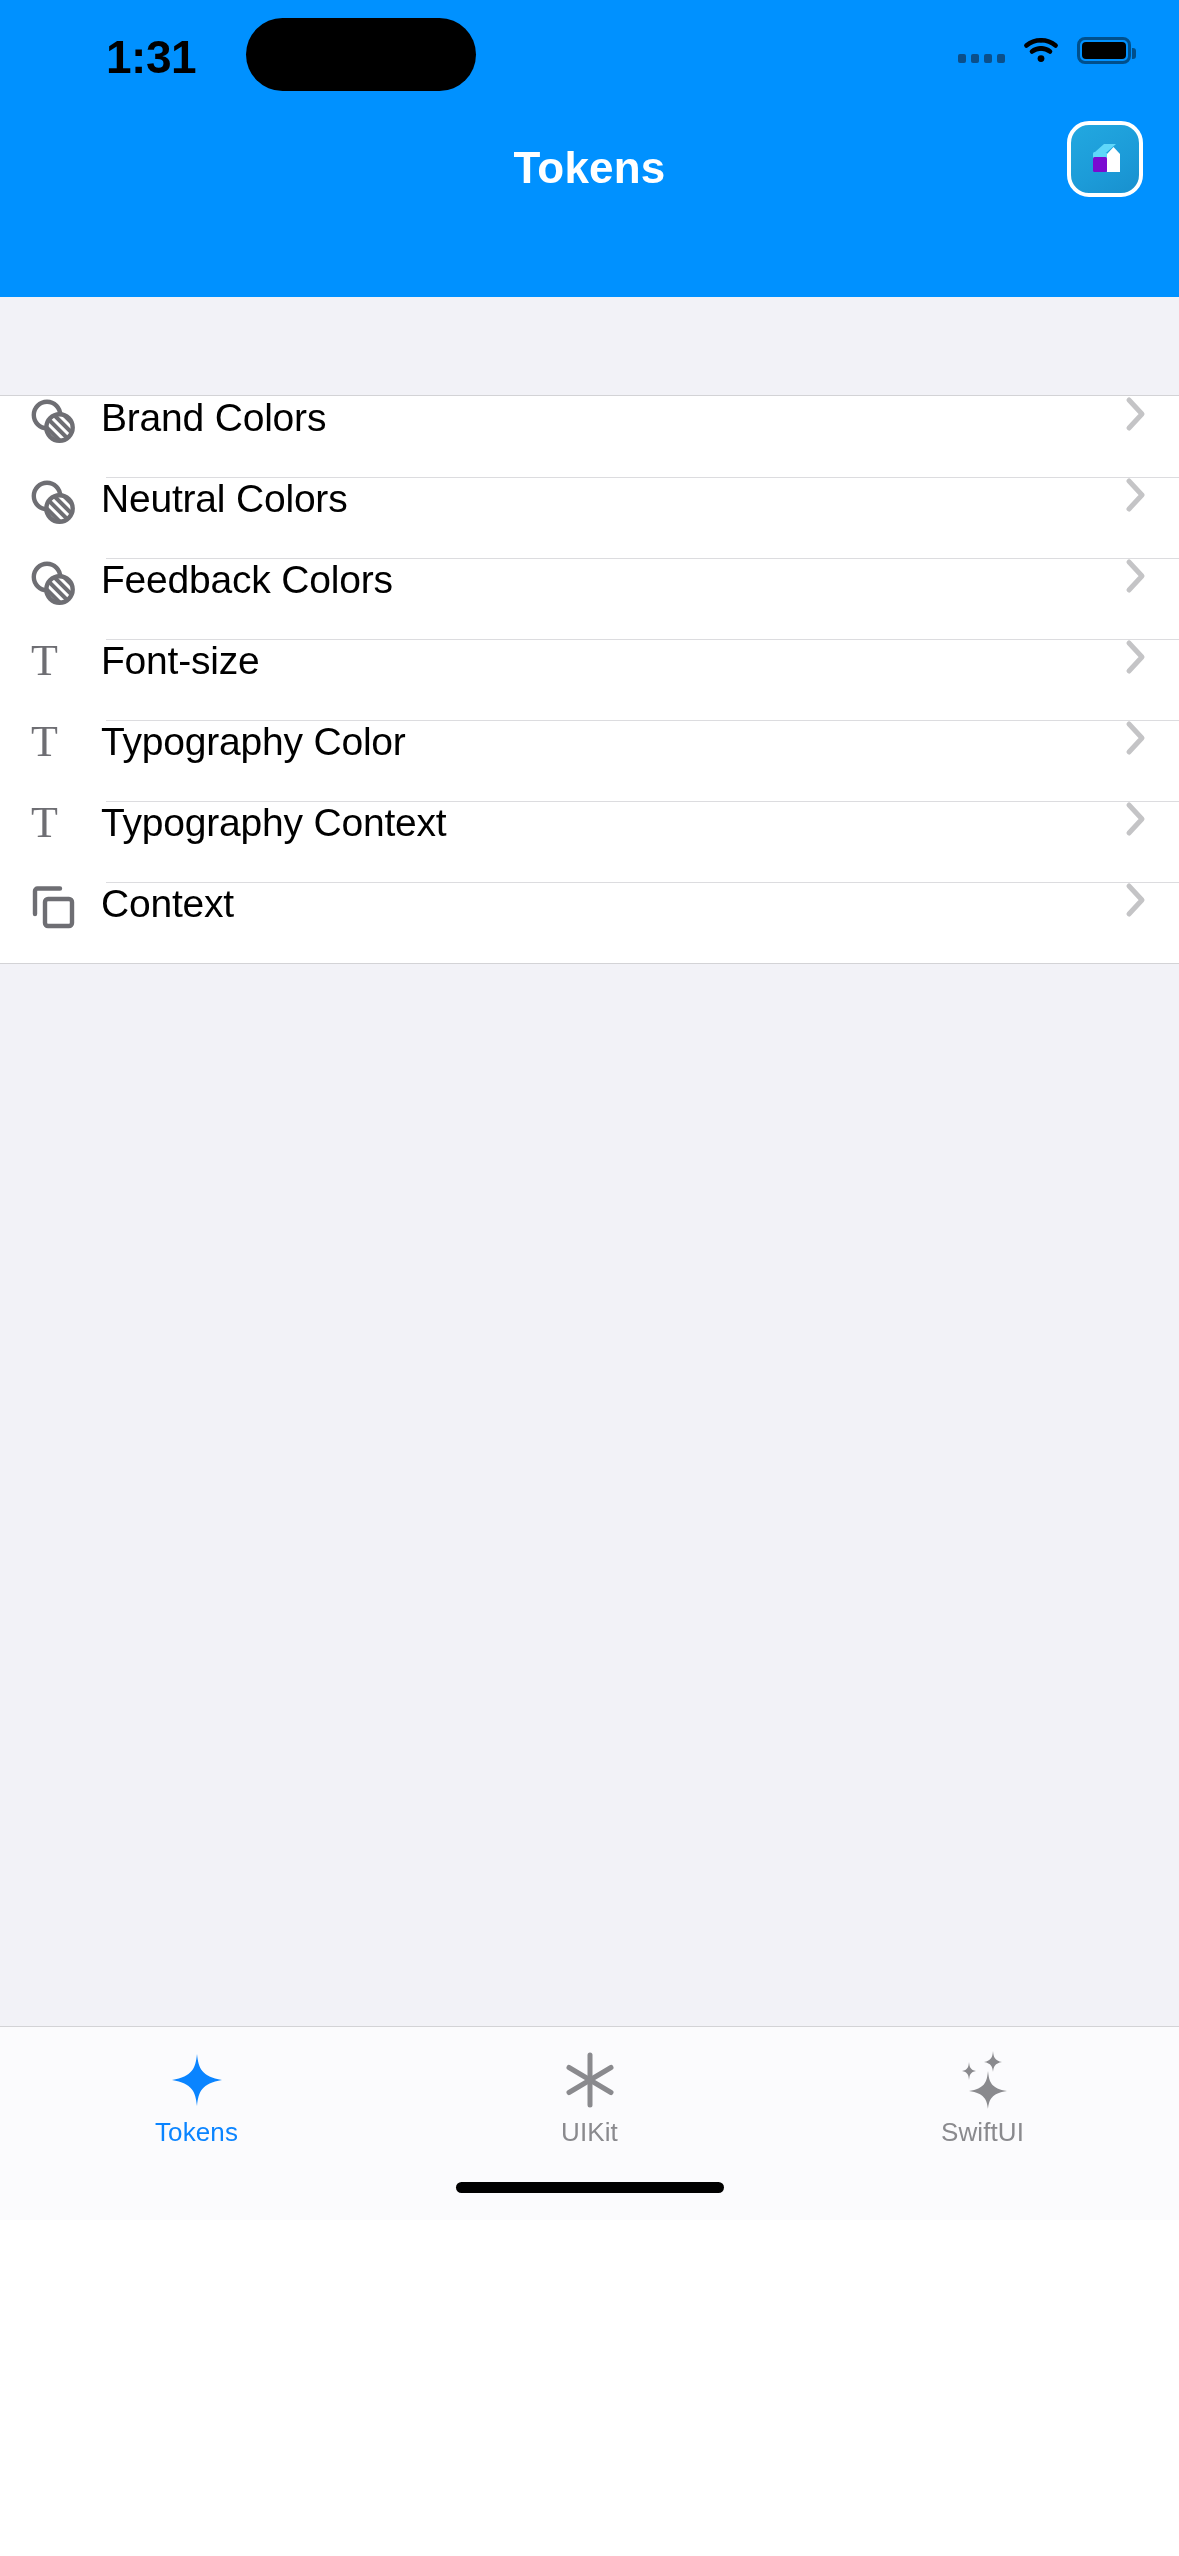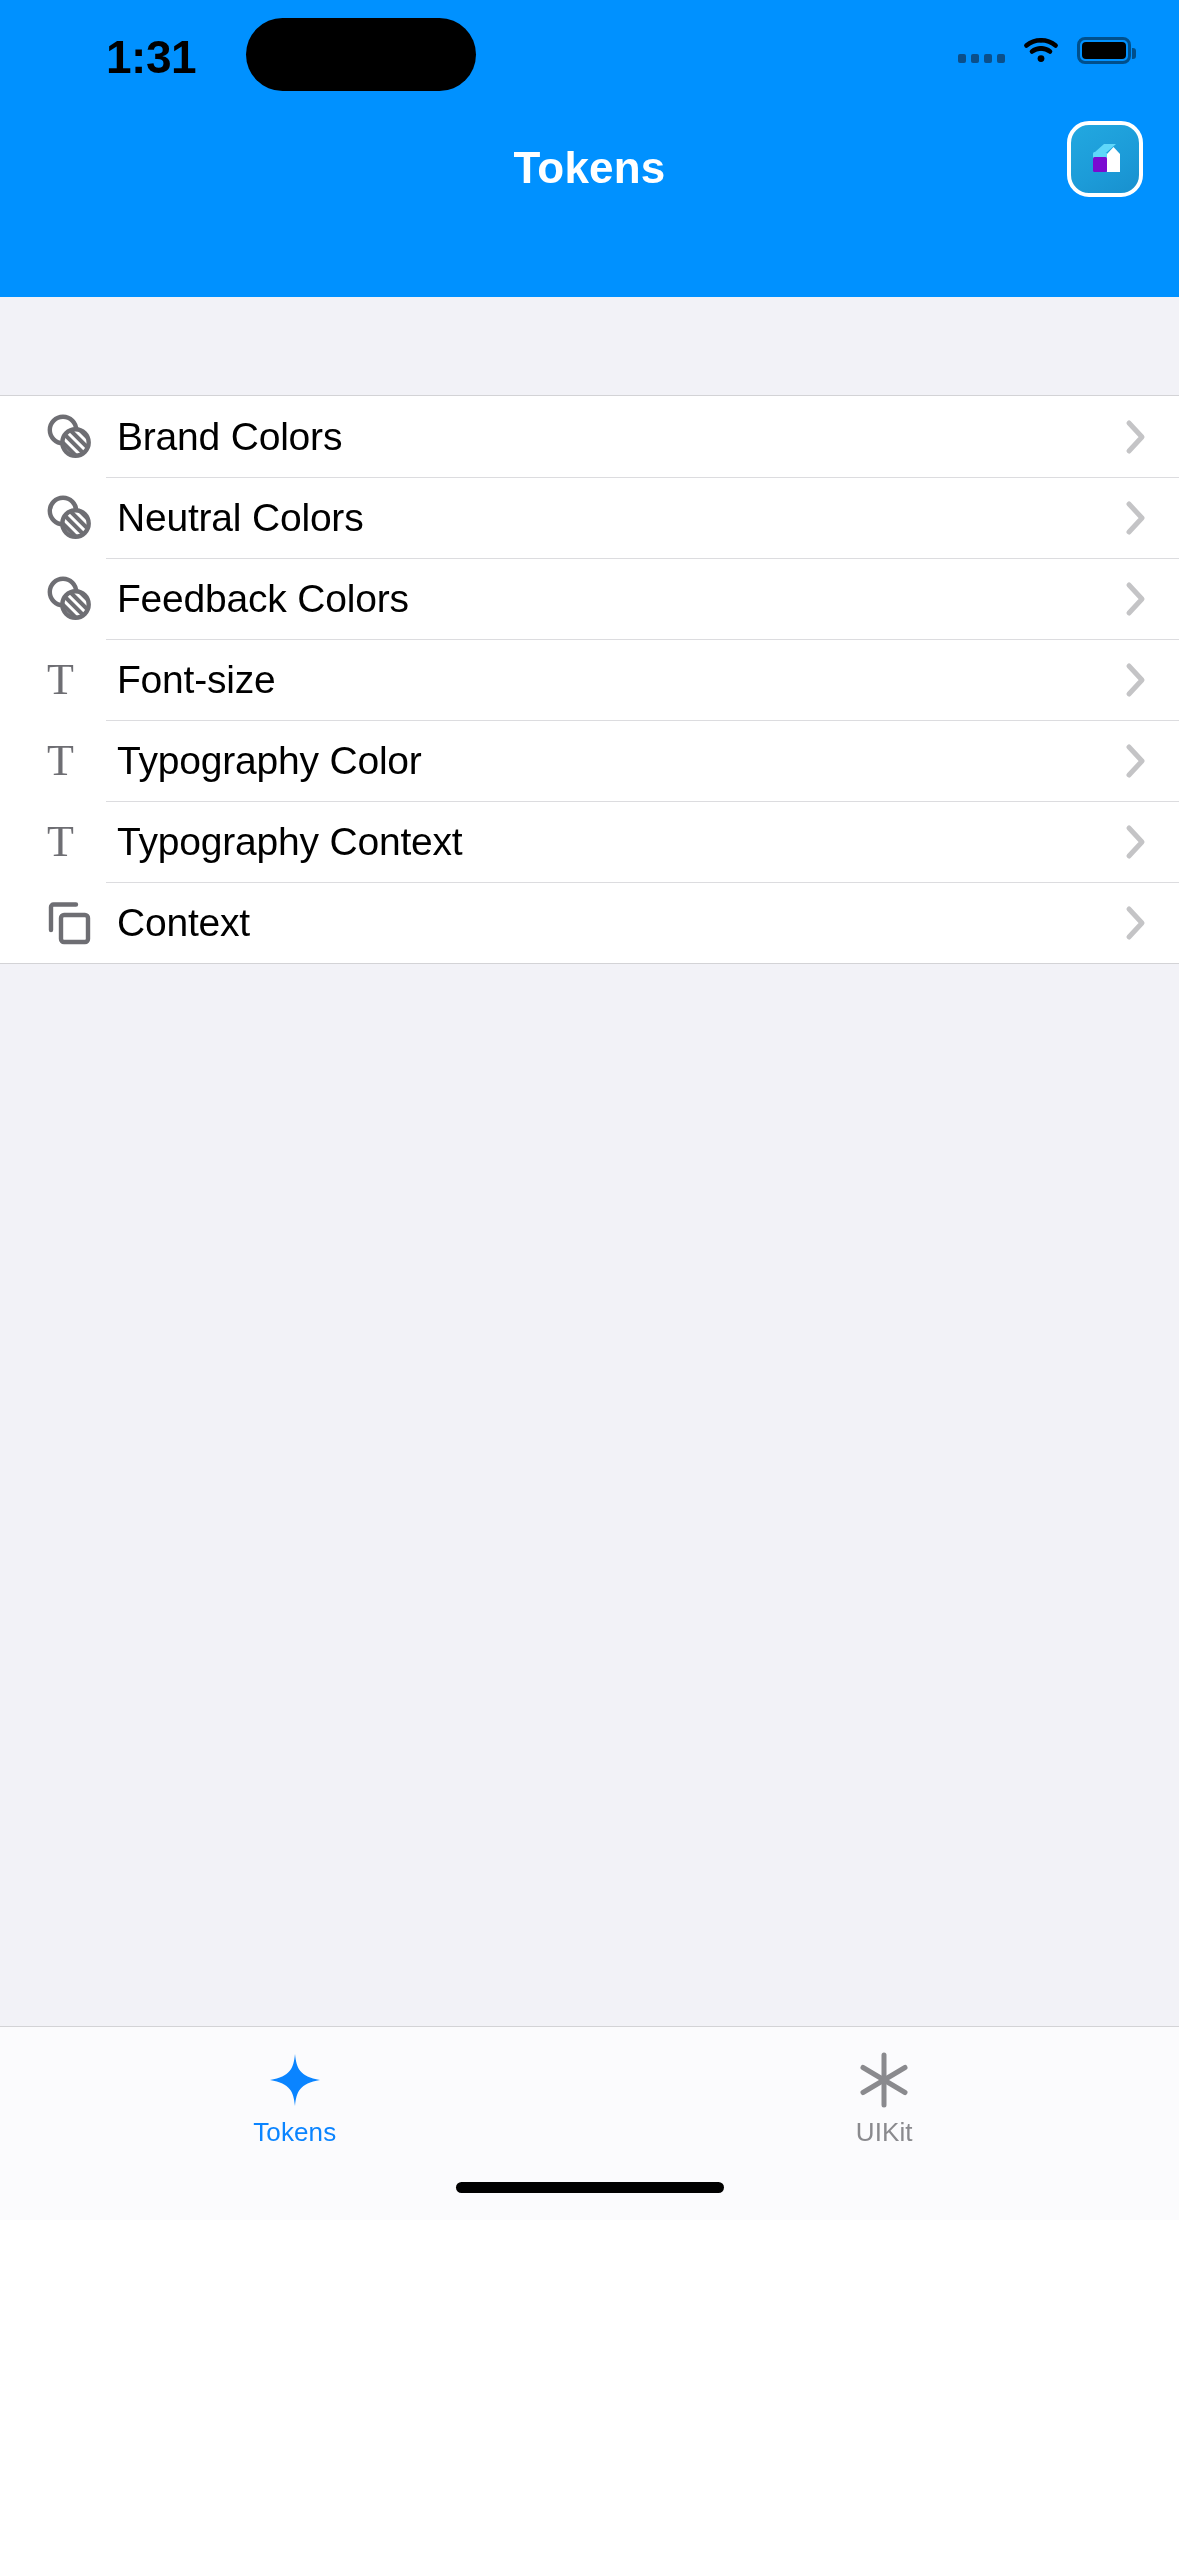--- a/index.html
+++ b/index.html
@@ -49,22 +49,22 @@
     display:flex; align-items:center; justify-content:center;
   }
   .nav-right svg { display:block; }
 
   
   .content { flex:1 1 auto; background:#F2F2F7; position:relative; overflow:hidden; }
   .spacer-top { height:98px; background:#F2F2F7; }
   .list { background:#FFFFFF; border-top:1px solid #D3D3D6; border-bottom:1px solid #D3D3D6; }
   .row {
     position:relative; height:81px;
-    display:flex; align-items:center;
-    padding-left:44px; padding-right:32px;
+    display:flex; align-items:flex-start;
+    padding-left:28px; padding-right:32px;
   }
   .row-icon {
     width:66px; flex:0 0 66px;
     display:flex; align-items:center; justify-content:flex-start;
     color:#6E6E73;
   }
   .row-icon svg { display:block; }
   .row-icon .tglyph {
     font-family:"Liberation Serif", serif;
     font-size:44px; line-height:1; color:#6E6E73; font-weight:400;
@@ -291,17 +291,27 @@
           <g stroke="#8A8A8E" stroke-width="5" stroke-linecap="round">
             <line x1="30" y1="5" x2="30" y2="55"></line>
             <line x1="9" y1="17.5" x2="51" y2="42.5"></line>
             <line x1="51" y1="17.5" x2="9" y2="42.5"></line>
           </g>
         </svg>
       </div>
       <div class="tab-label">UIKit</div>
     </div>
 
+    <div class="tab">
+      <div class="tab-icon">
+        <svg width="62" height="62" viewBox="0 0 62 62" fill="none">
+          <path d="M36 22 C37.2 33.5 39.4 39.5 55 42 C39.4 44.5 37.2 50.5 36 60 C34.8 50.5 32.6 44.5 17 42 C32.6 39.5 34.8 33.5 36 22 Z" fill="#8A8A8E"></path>
+          <path d="M41 2 C41.6 8.4 42.8 11.6 50 13 C42.8 14.4 41.6 17.6 41 23 C40.4 17.6 39.2 14.4 32 13 C39.2 11.6 40.4 8.4 41 2 Z" fill="#8A8A8E"></path>
+          <path d="M17 13 C17.5 18.3 18.5 21 24 22 C18.5 23 17.5 25.7 17 31 C16.5 25.7 15.5 23 10 22 C15.5 21 16.5 18.3 17 13 Z" fill="#8A8A8E"></path>
+        </svg>
+      </div>
+      <div class="tab-label">SwiftUI</div>
+    </div>
 
   </div>
 
   <div class="homebar"></div>
 </div>
 
 </body></html>

